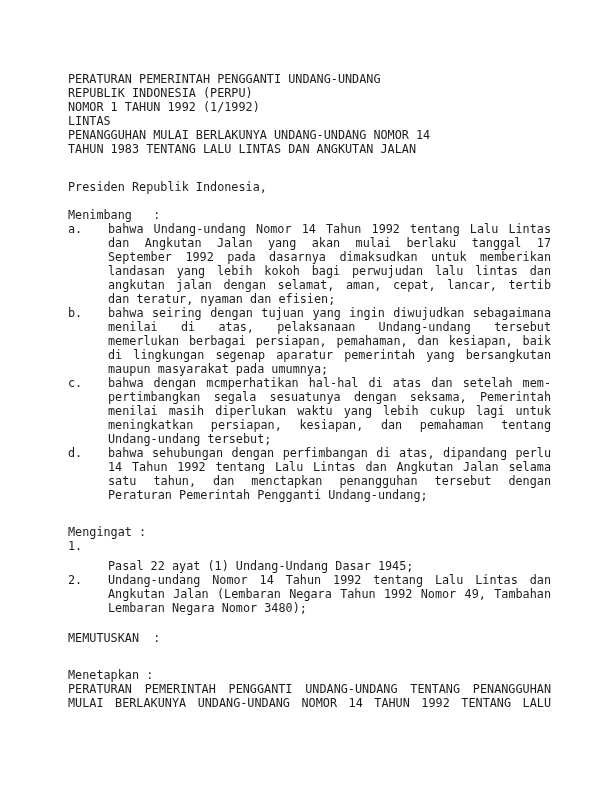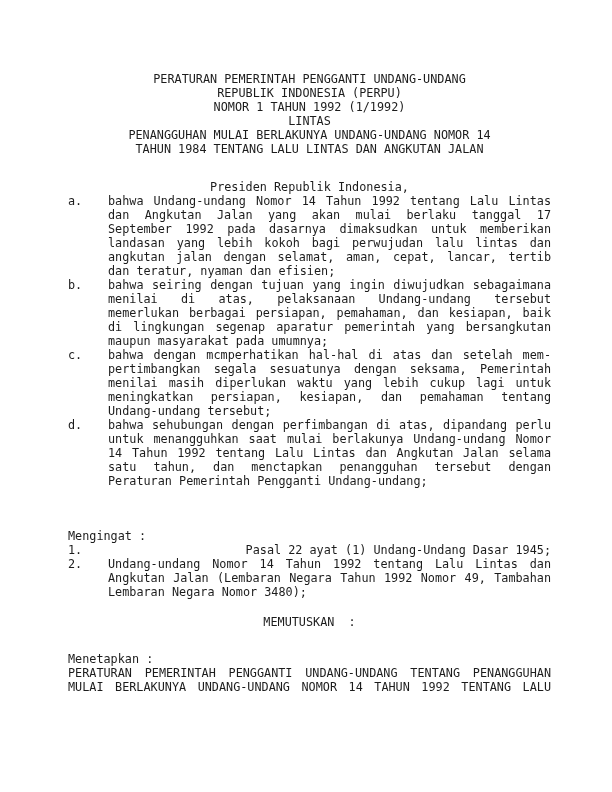--- a/index.html
+++ b/index.html
@@ -9,51 +9,52 @@
     height: 792px;
     box-sizing: border-box;
     background: #ffffff;
     padding: 72px 61px 0 68px;
     font-family: "DejaVu Sans Mono", "Liberation Mono", monospace;
     font-size: 11.8px;
     line-height: 14px;
     color: #1c1c1c;
     overflow: hidden;
   }
-  .center { text-align: center; }
+  .center { text-align: left; }
   .pre { white-space: pre; }
   .salutation { margin-top: 24px; }
   .sec-label { margin-top: 14px; }
   .sec-label.menimbang { margin-top: 14px; }
-  .sec-label.mengingat { margin-top: 41px; }
+  .sec-label.mengingat { margin-top: 23px; }
   .memutuskan { margin-top: 16px; }
   .menetapkan { margin-top: 23px; }
   .hang { display: flex; }
   .hang .lbl { flex: 0 0 40px; }
   .hang .txt { flex: 1; min-width: 0; }
   .jl { text-align: justify; text-align-last: justify; }
   .jl.last { text-align: justify; text-align-last: left; }
-  .ll { text-align: right; }
+  .ll { text-align: left; margin-top: 20px; }
 </style>
 </head>
 <body>
 
 <div class="page">
 
   <div>
     <div class="center">PERATURAN PEMERINTAH PENGGANTI UNDANG-UNDANG</div>
     <div class="center">REPUBLIK INDONESIA (PERPU)</div>
     <div class="center">NOMOR 1 TAHUN 1992 (1/1992)</div>
     <div class="center">LINTAS</div>
     <div class="center">PENANGGUHAN MULAI BERLAKUNYA UNDANG-UNDANG NOMOR 14</div>
-    <div class="center">TAHUN 1984 TENTANG LALU LINTAS DAN ANGKUTAN JALAN</div>
+    <div class="center">TAHUN 1983 TENTANG LALU LINTAS DAN ANGKUTAN JALAN</div>
   </div>
 
   <div class="center salutation">Presiden Republik Indonesia,</div>
 
+  <div class="sec-label menimbang pre">Menimbang   :</div>
 
   <div class="hang">
     <span class="lbl">a.</span>
     <div class="txt">
       <div class="jl">bahwa Undang-undang Nomor 14 Tahun 1992 tentang Lalu Lintas</div>
       <div class="jl">dan Angkutan Jalan yang akan mulai berlaku tanggal 17</div>
       <div class="jl">September 1992 pada dasarnya dimaksudkan untuk memberikan</div>
       <div class="jl">landasan yang lebih kokoh bagi perwujudan lalu lintas dan</div>
       <div class="jl">angkutan jalan dengan selamat, aman, cepat, lancar, tertib</div>
       <div class="jl last">dan teratur, nyaman dan efisien;</div>
@@ -79,21 +80,20 @@
       <div class="jl">menilai masih diperlukan waktu yang lebih cukup lagi untuk</div>
       <div class="jl">meningkatkan persiapan, kesiapan, dan pemahaman tentang</div>
       <div class="jl last">Undang-undang tersebut;</div>
     </div>
   </div>
 
   <div class="hang">
     <span class="lbl">d.</span>
     <div class="txt">
       <div class="jl">bahwa sehubungan dengan perfimbangan di atas, dipandang perlu</div>
-      <div class="jl">untuk menangguhkan saat mulai berlakunya Undang-undang Nomor</div>
       <div class="jl">14 Tahun 1992 tentang Lalu Lintas dan Angkutan Jalan selama</div>
       <div class="jl">satu tahun, dan menctapkan penangguhan tersebut dengan</div>
       <div class="jl last">Peraturan Pemerintah Pengganti Undang-undang;</div>
     </div>
   </div>
 
   <div class="sec-label mengingat pre">Mengingat :</div>
 
   <div class="hang">
     <span class="lbl">1.</span>

